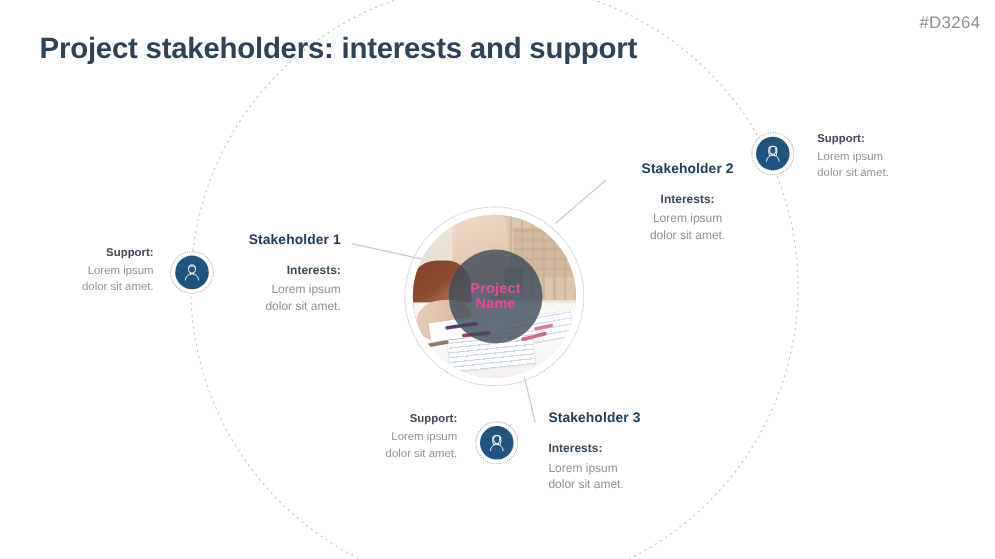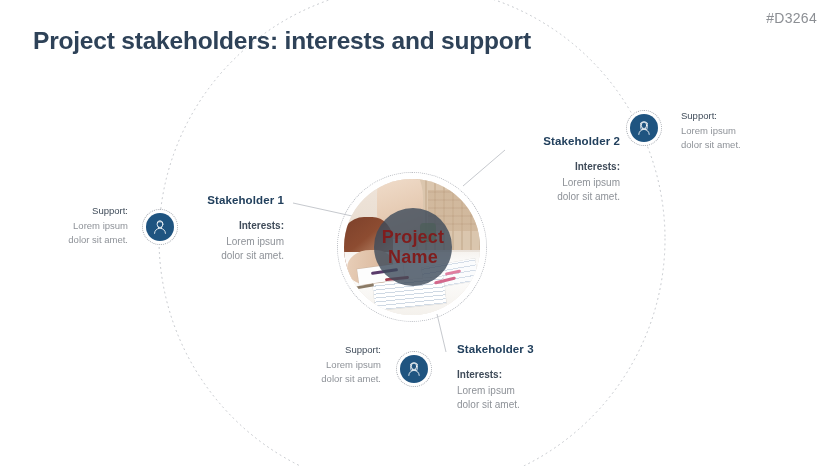--- a/index.html
+++ b/index.html
@@ -154,22 +154,22 @@
     width: 78px; height: 78px;
     border-radius: 50%;
     background: rgba(60, 74, 90, 0.80);
     display: flex;
     flex-direction: column;
     align-items: center;
     justify-content: center;
     line-height: 1.12;
   }
   .hub-overlay span {
-    color: #7f1d1d;
-    font-size: 18px;
+    color: #ec4899;
+    font-size: 12px;
     font-weight: 700;
     letter-spacing: .2px;
     display: block;
     text-align: center;
   }
 
   
   .stake-block { position: absolute; z-index: 30; }
   .stake-title {
     font-size: 11.5px;
@@ -178,27 +178,27 @@
     letter-spacing: .1px;
     margin-bottom: 13px;
     white-space: nowrap;
   }
   .stake-body { font-size: 10px; line-height: 1.45; color: #8e9298; }
   .stake-body .lbl { font-weight: 700; color: #3f4b59; display: block; margin-bottom: 1px; }
   .stake-body .txt { display: block; white-space: nowrap; }
 
   #stakeholder-1 { left: 180px; top: 194px; width: 104px; text-align: right; }
   #stakeholder-1 .stake-title { }
-  #stakeholder-2 { left: 500px; top: 135px; width: 120px; text-align: right; }
+  #stakeholder-2 { left: 513px; top: 135px; width: 120px; text-align: center; }
   #stakeholder-3 { left: 457px; top: 343px; width: 120px; text-align: left; }
 
   
   .support-block { position: absolute; z-index: 30; }
   .support-text { font-size: 9.5px; line-height: 1.45; color: #8e9298; }
-  .support-text .lbl { font-weight: 400; color: #3f4b59; display: block; margin-bottom: 1px; }
+  .support-text .lbl { font-weight: 700; color: #3f4b59; display: block; margin-bottom: 1px; }
   .support-text .txt { display: block; white-space: nowrap; }
 
   #support-1 { left: 46px; top: 204px; width: 82px; text-align: right; }
   #support-2 { left: 681px; top: 109px; width: 100px; text-align: left; }
   #support-3 { left: 295px; top: 343px; width: 86px; text-align: right; }
 
   
   .icon-badge {
     position: absolute;
     width: 36px; height: 36px;

